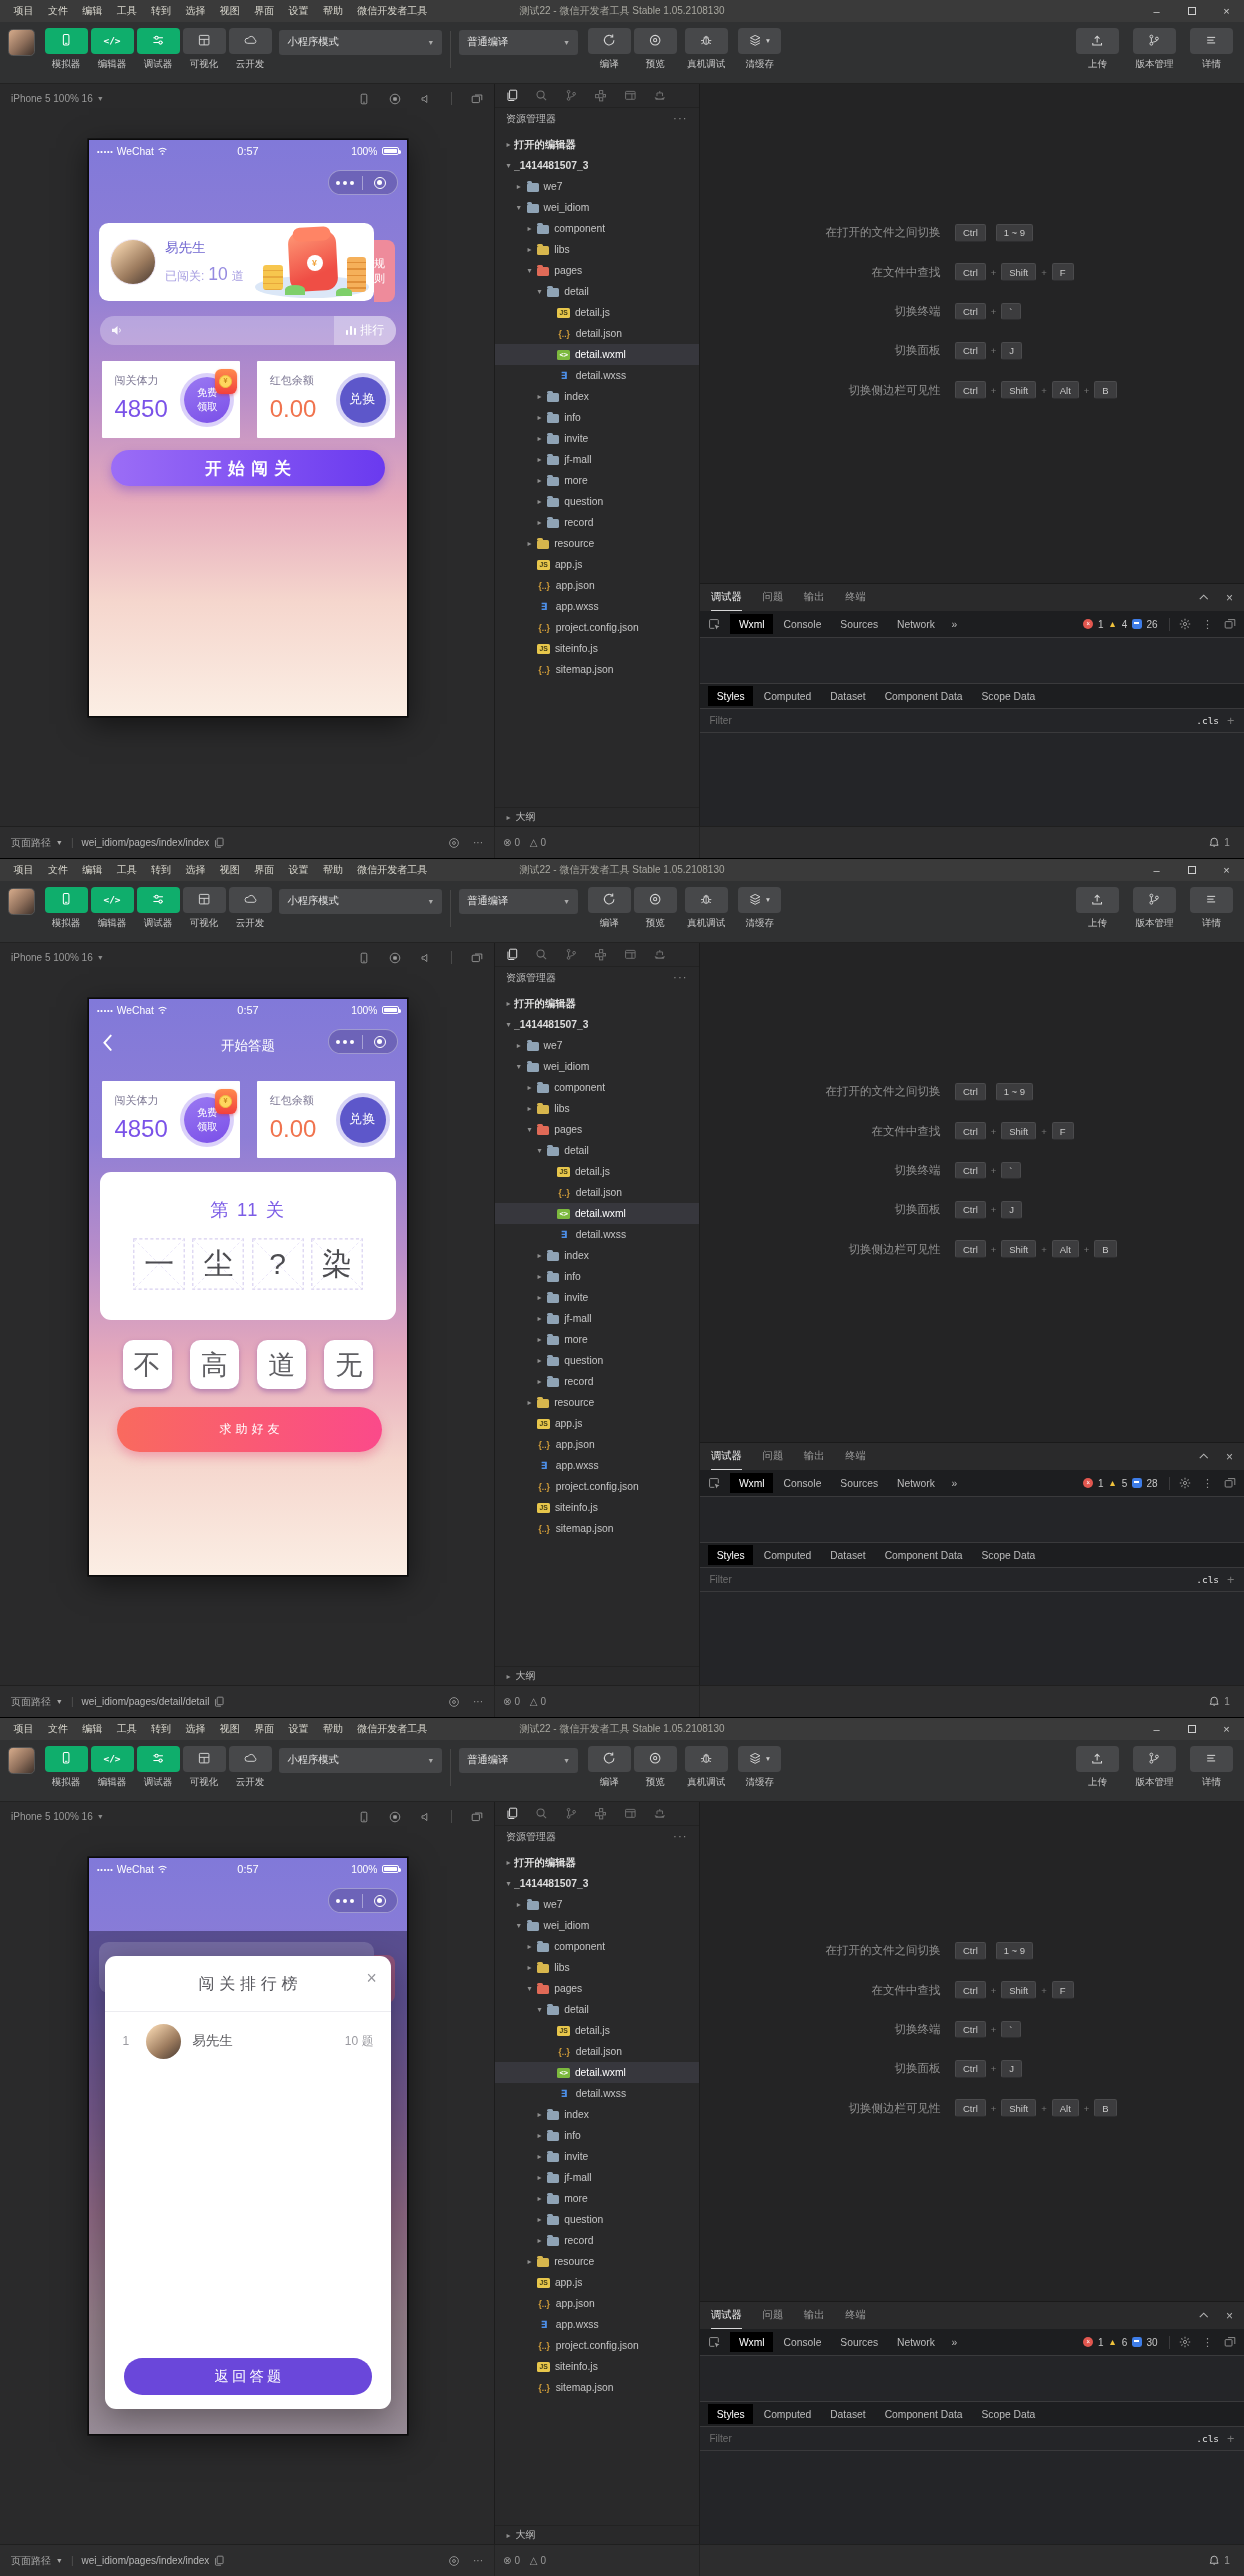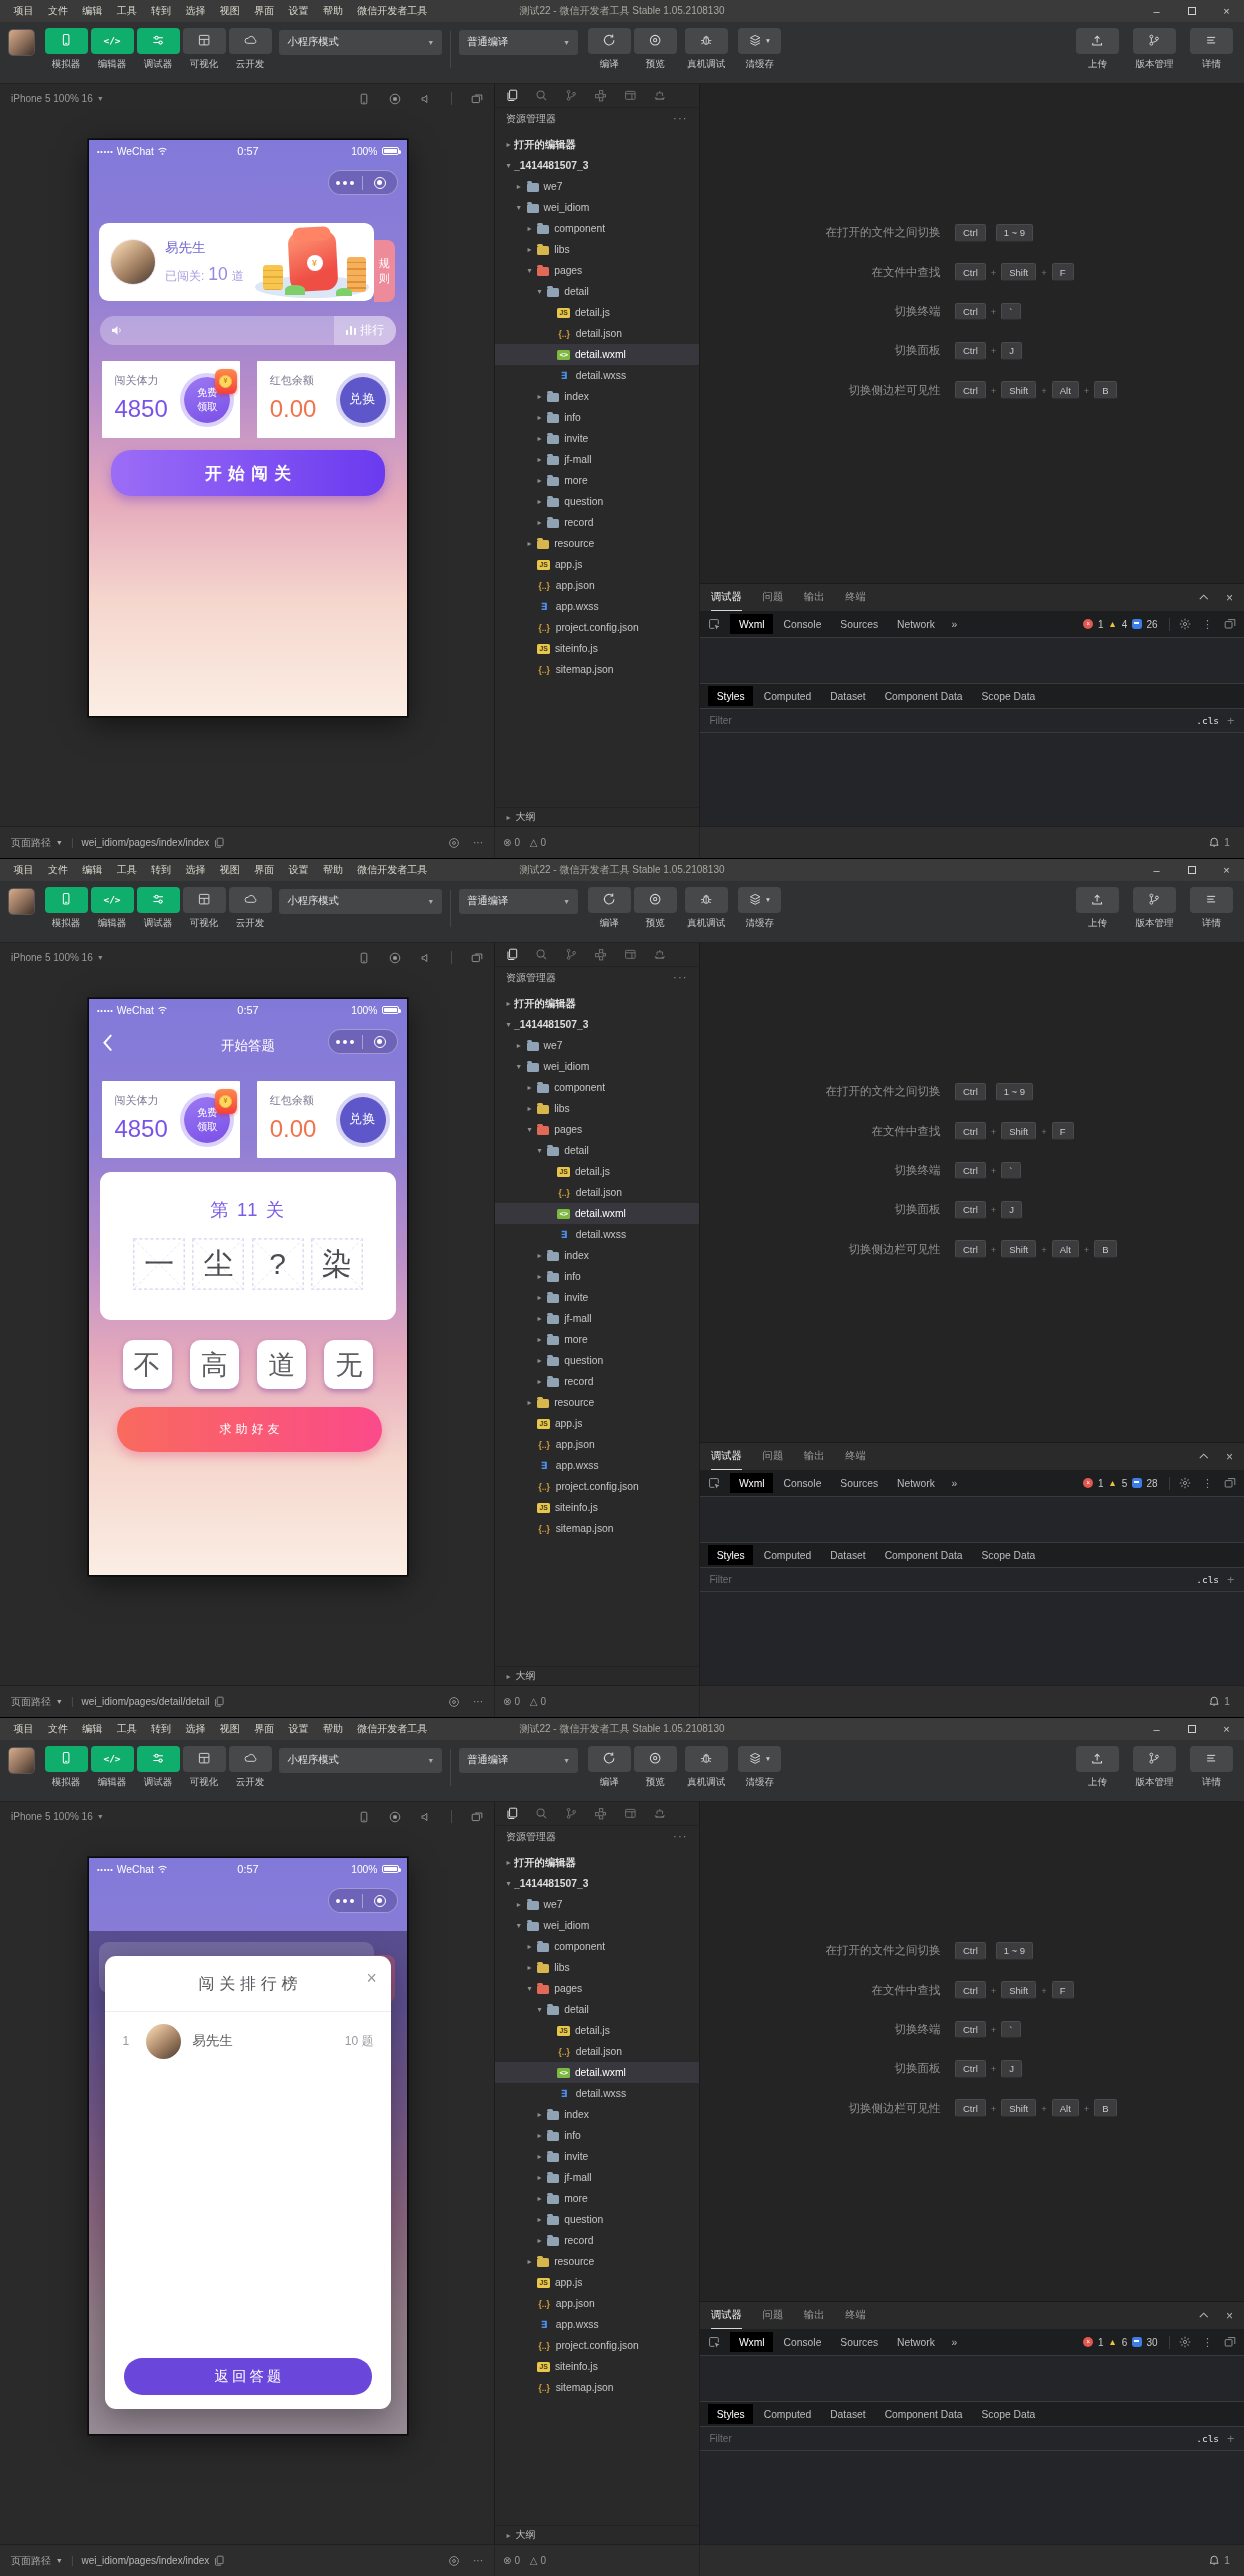--- a/index.html
+++ b/index.html
@@ -134,38 +134,38 @@
 .illus{position:absolute;right:0;top:0;bottom:0;width:119px}
 .il-ground{position:absolute;bottom:3.2px;left:0;right:4.8px;height:22px;background:#dbe7f7;border-radius:50%}
 .il-stack{position:absolute;border-radius:3.2px}
 .il-s1{left:8px;bottom:11px;width:20.7px;height:25.4px;background:repeating-linear-gradient(180deg,#f7c64e 0 4.8px,#e8a93c 4.8px 6.4px)}
 .il-s2{right:8px;bottom:9.5px;width:19px;height:35px;background:repeating-linear-gradient(180deg,#f5b05a 0 4.8px,#e08f38 4.8px 6.4px)}
 .il-bag{position:absolute;right:37px;top:8px;width:48px;height:60px;background:linear-gradient(160deg,#ff9a77,#ef4e45 70%);border-radius:12.7px;transform:rotate(-3deg)}
 .il-bag::before{content:"";position:absolute;top:-4px;left:4.8px;right:4.8px;height:14.3px;background:#ff8465;border-radius:8px}
 .il-coin{position:absolute;right:51px;top:32px;width:16px;height:16px;background:#fff;border-radius:50%;color:#f0a23c;font-size:8.7px;text-align:center;line-height:16px;font-weight:bold;font-style:normal}
 .il-grass{position:absolute;width:20.7px;height:9.5px;background:#7ecf6a;border-radius:50% 50% 0 0}
 .il-g1{left:30px;bottom:6.4px}.il-g2{right:22px;bottom:4.8px;width:16px;height:8px}
-.rule-tab{position:absolute;left:285px;top:100px;width:20.7px;height:62px;background:#ee8b9b;border-radius:0 8px 8px 0;color:#fff;font-size:11px;display:flex;align-items:center;justify-content:center}
+.rule-tab{position:absolute;left:285px;top:100px;width:20.7px;height:62px;background:#ee8b9b;border-radius:0 8px 8px 0;color:#fff;font-size:11px;display:flex;align-items:center;justify-content:flex-start}
 .rule-tab span{width:1em;line-height:15px;text-align:center;word-break:break-all}
 .sound{position:absolute;left:11px;top:176px;width:296px;height:29px;background:rgba(255,255,255,.28);border-radius:14.3px;display:flex;align-items:center;padding-left:9.5px;overflow:hidden}
 .rank-seg{margin-left:auto;height:100%;width:62px;background:rgba(255,255,255,.3);display:flex;align-items:center;justify-content:center;gap:4px;color:#fff;font-size:12px}
 .rank-ic{display:flex;align-items:flex-end;gap:1.6px}
 .rank-ic i{width:2.4px;background:#fff;border-radius:0.8px}
 .scard{position:absolute;top:221px;width:138px;height:77px;background:#fff;border-radius:1px;padding:12px 0 0 12.7px}
 .scard.sleft{left:12.7px}.scard.sright{left:168px}
 .sc2-label{font-size:11px;color:#7d7894}
 .sc2-value{font-size:24px;margin-top:7.2px}
 .v-purple{color:#7a52e8}.v-orange{color:#f0734e}
 .circ{position:absolute;right:9.5px;top:50%;transform:translateY(-50%);width:46px;height:46px;border-radius:50%;color:#fff;display:flex;align-items:center;justify-content:center;text-align:center}
 .circ.free{background:linear-gradient(160deg,#9a79f2,#7a4fe8);box-shadow:0 0 0 4px rgba(190,172,245,.55);font-size:10.3px;line-height:13.5px}
 .circ.free span{width:24px;word-break:break-all}
 .circ.exch{background:#5d57ca;box-shadow:0 0 0 4px rgba(186,182,238,.6);font-size:12.7px;letter-spacing:0.8px}
 .badge-coin{position:absolute;right:3.2px;top:8px;width:22px;height:25.4px;border-radius:6.4px;background:linear-gradient(180deg,#ff8a4d,#f2403c);display:flex;align-items:center;justify-content:center;box-shadow:0 1.6px 3.2px rgba(200,40,40,.4)}
 .badge-coin i{width:12.7px;height:12.7px;border-radius:50%;background:#ffd75e;border:1.2px solid #eec23f;color:#c98a1e;font-size:7.2px;line-height:10.3px;text-align:center;font-weight:bold;font-style:normal}
-.start-btn{position:absolute;left:22px;top:310px;width:274px;height:46px;border-radius:20px;background:linear-gradient(90deg,#9b6df6,#6a3aef);color:#fff;font-size:16.7px;font-weight:bold;letter-spacing:6.4px;display:flex;align-items:center;justify-content:center;padding-left:6.4px;box-shadow:0 4.8px 11px rgba(90,40,200,.35)}
+.start-btn{position:absolute;left:22px;top:310px;width:274px;height:36px;border-radius:20px;background:linear-gradient(90deg,#9b6df6,#6a3aef);color:#fff;font-size:16.7px;font-weight:bold;letter-spacing:6.4px;display:flex;align-items:center;justify-content:center;padding-left:6.4px;box-shadow:0 4.8px 11px rgba(90,40,200,.35)}
 
 .pnav-back{position:absolute;left:12.7px;top:35px;color:#fff}
 .pnav-title{position:absolute;top:38px;left:0;right:0;text-align:center;color:#fff;font-size:13.5px}
 .p2 .scard{top:82px}
 .qcard{position:absolute;left:11px;top:173px;width:296px;height:148px;background:#fff;border-radius:11px}
 .qtitle{text-align:center;margin-top:25px;color:#7b5ce6;font-size:18.3px;letter-spacing:1.6px}
 .tiles{display:flex;justify-content:center;gap:7.2px;margin-top:16px}
 .tile{width:52px;height:52px;position:relative}
 .tile svg{position:absolute;inset:0}
 .tile span{position:absolute;inset:0;display:flex;align-items:center;justify-content:center;font-size:30px;color:#4c4c50}

